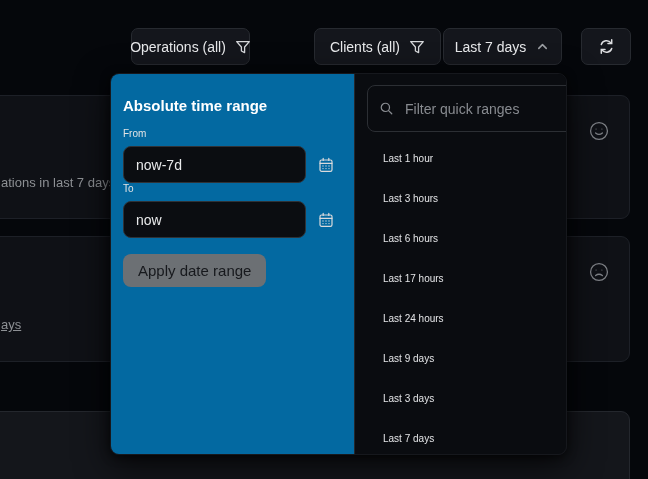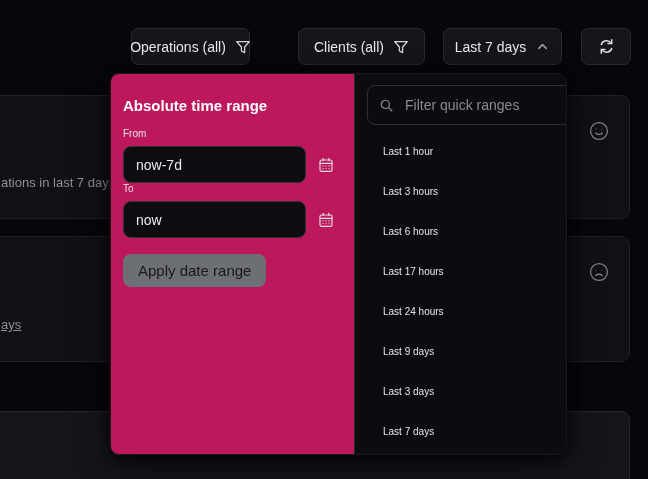--- a/index.html
+++ b/index.html
@@ -25,32 +25,32 @@
   .face-icon{position:absolute;left:627px;top:24px;width:22px;height:22px;color:#7e8186;}
   
   .tb-btn{
     position:absolute;top:28px;height:37px;box-sizing:border-box;
     background:#14161c;border:1px solid #272a30;border-radius:7px;
     display:flex;align-items:center;justify-content:center;gap:9px;
     color:#e8e9eb;font-size:14px;white-space:nowrap;cursor:pointer;
   }
   .tb-btn .ic{display:inline-flex;color:#d6d8db;}
   #btn-operations{left:131px;width:119px;}
-  #btn-clients{left:298px;width:127px;}
+  #btn-clients{left:314px;width:127px;}
   #btn-timerange{left:443px;width:119px;}
   #btn-refresh{left:581px;width:50px;color:#dcdde0;}
   
   .timepicker{
     position:absolute;left:110px;top:73px;width:455px;height:380px;
     border-radius:9px;display:flex;overflow:hidden;
     border:1px solid #16181d;
     box-shadow:0 10px 34px rgba(0,0,0,.72), 0 2px 10px rgba(0,0,0,.6);
   }
   .tp-left{
-    width:243px;box-sizing:border-box;background:#be185d;
+    width:243px;box-sizing:border-box;background:#0369a1;
     padding:23px 20px 17px 12px;flex:none;
   }
   .tp-heading{font-size:15px;font-weight:700;color:#ffffff;margin:0 0 14px 0;}
   .tp-label{font-size:10px;color:#e2e3e5;margin:0 0 7px 0;}
   .input-row{display:flex;align-items:center;gap:12px;}
   .tp-input{
     flex:1;min-width:0;height:37px;box-sizing:border-box;
     background:#0b0d11;border:1px solid #2f3237;border-radius:8px;
     color:#e9eaeb;font-size:14px;padding:0 12px;outline:none;
     font-family:"Liberation Sans", sans-serif;
@@ -59,21 +59,21 @@
   .apply-btn{
     display:inline-block;margin-top:16px;padding:8px 15px;
     background:#6c7074;color:#17191d;border:none;border-radius:8px;
     font-size:15px;font-family:"Liberation Sans", sans-serif;cursor:pointer;
   }
   .tp-right{
     flex:1;box-sizing:border-box;background:#0a0c10;
     border-left:1px solid #24272c;padding-top:11px;
   }
   .search-box{
-    margin:0 9px 0 12px;height:40px;box-sizing:border-box;
+    margin:0 9px 0 12px;height:47px;box-sizing:border-box;
     border:1px solid #2c2f34;border-radius:8px;
     display:flex;align-items:center;gap:9px;padding:0 11px;
   }
   .search-box .ic{display:inline-flex;color:#8a8d92;}
   .search-input{
     flex:1;min-width:0;background:transparent;border:none;outline:none;
     color:#c9cbce;font-size:14px;font-family:"Liberation Sans", sans-serif;
   }
   .search-input::placeholder{color:#888b90;}
   .ranges{margin-top:6px;}

